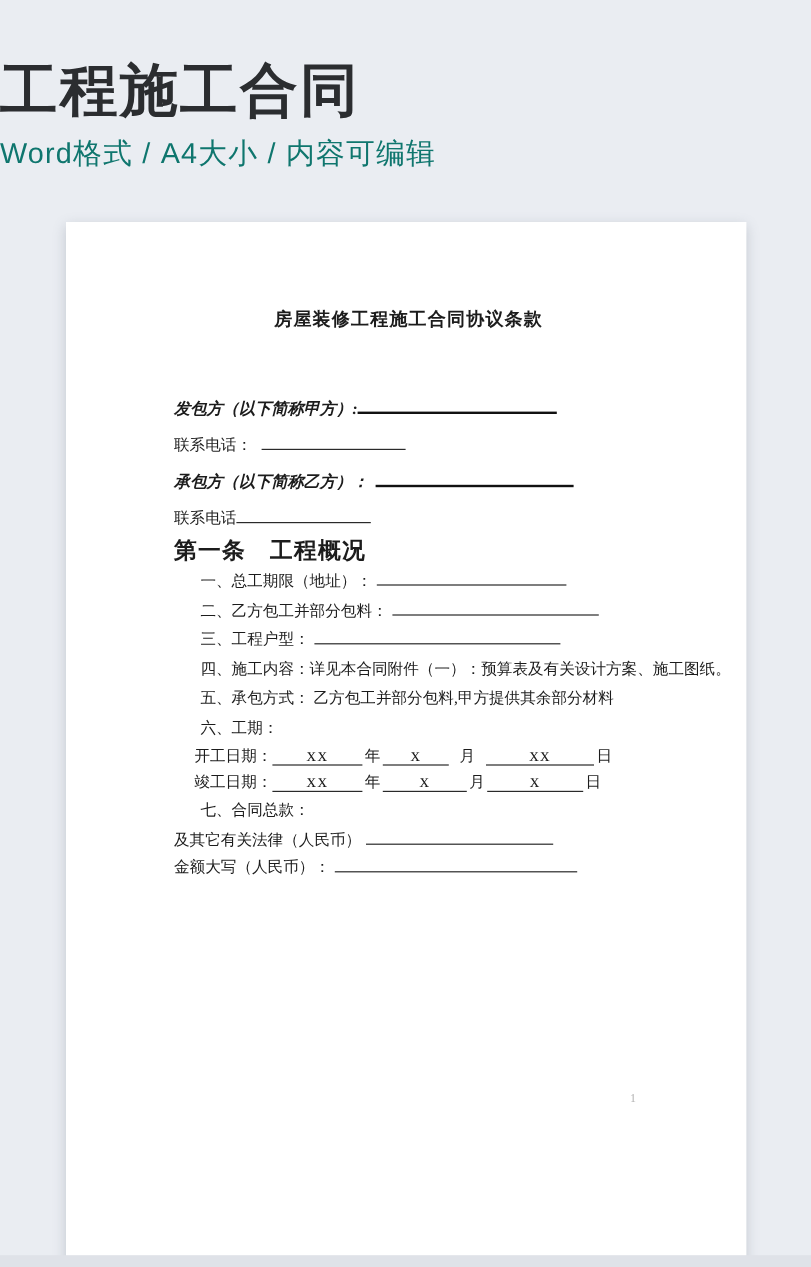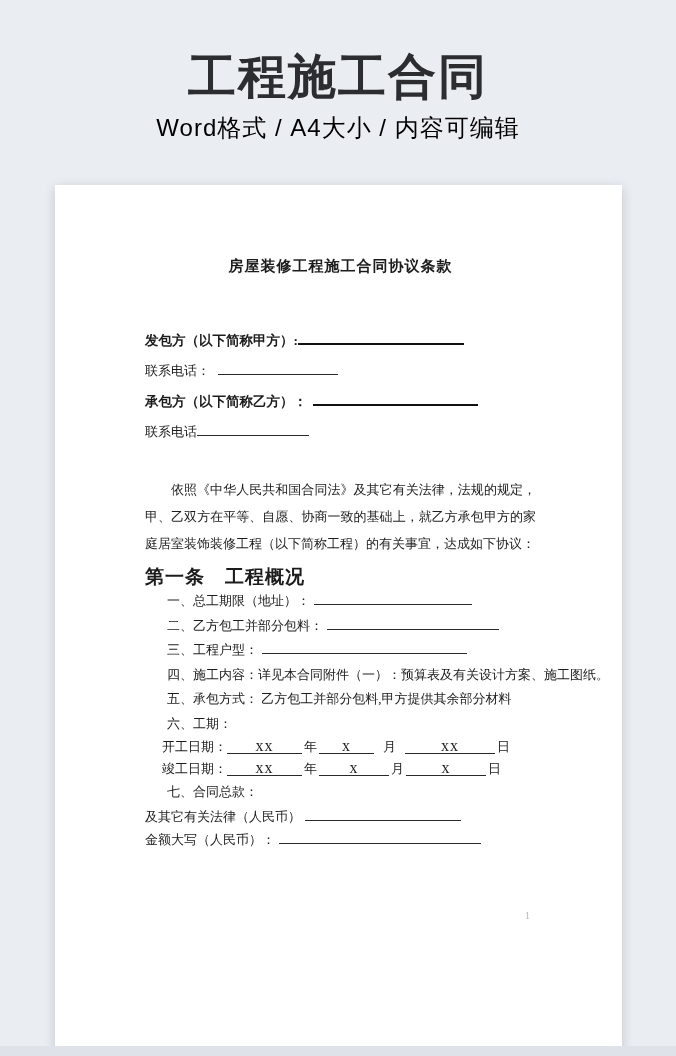--- a/index.html
+++ b/index.html
@@ -6,33 +6,33 @@
   body {
     width: 676px; height: 1056px;
     background: #eaedf2;
     font-family: "Liberation Sans", "DejaVu Sans", sans-serif;
     position: relative;
     overflow: hidden;
   }
   .canvas { position: absolute; inset: 0; }
 
   
-  .hero { text-align: center; padding-top: 52px; }
+  .hero { padding-top: 52px; }
   .hero-title {
     margin: 0;
     font-size: 48px;
     line-height: 1.05;
     font-weight: bold;
     color: #2b2d30;
     letter-spacing: 2px;
   }
   .hero-subtitle {
     margin: 10px 0 0 0;
     font-size: 24px;
-    color: #000000;
+    color: #0f766e;
     letter-spacing: 1px;
   }
 
   
   .sheet {
     position: absolute;
     left: 55px; top: 185px;
     width: 567px; height: 995px;
     background: #ffffff;
     box-shadow: 0 3px 10px rgba(90, 100, 120, 0.28);
@@ -45,21 +45,21 @@
   .doc-title {
     margin: 0 0 0 0;
     text-align: center;
     font-size: 15px;
     font-weight: bold;
     letter-spacing: 1px;
   }
   .line { line-height: 16px; white-space: nowrap; }
   .party-line { margin-top: 14px; }
   .party-line.first { margin-top: 56px; }
-  .party-line .label-bold { font-weight: bold; font-size: 13.5px; }
+  .party-line .label-bold { font-weight: bold; font-size: 13.5px; font-style: italic; }
 
   .intro {
     margin: 36px 0 0 0;
     text-indent: 2em;
     text-align: justify;
     line-height: 27px;
     white-space: normal;
   }
   .sec-heading {
     margin: 8px 0 0 0;
@@ -148,21 +148,20 @@
     </div>
 
     <div class="line party-line">
       <span class="label-bold">承包方（以下简称乙方）：</span><span class="ul thick w165"></span>
     </div>
 
     <div class="line party-line">
       <span>联系电话</span><span class="ul w112"></span>
     </div>
 
-    <p class="intro">依照《中华人民共和国合同法》及其它有关法律，法规的规定，甲、乙双方在平等、自愿、协商一致的基础上，就乙方承包甲方的家庭居室装饰装修工程（以下简称工程）的有关事宜，达成如下协议：</p>
 
     <h3 class="sec-heading">第一条　工程概况</h3>
 
     <div class="line item">
       <span>一、总工期限（地址）：</span><span class="ul w158"></span>
     </div>
 
     <div class="line item">
       <span>二、乙方包工并部分包料：</span><span class="ul w172"></span>
     </div>

